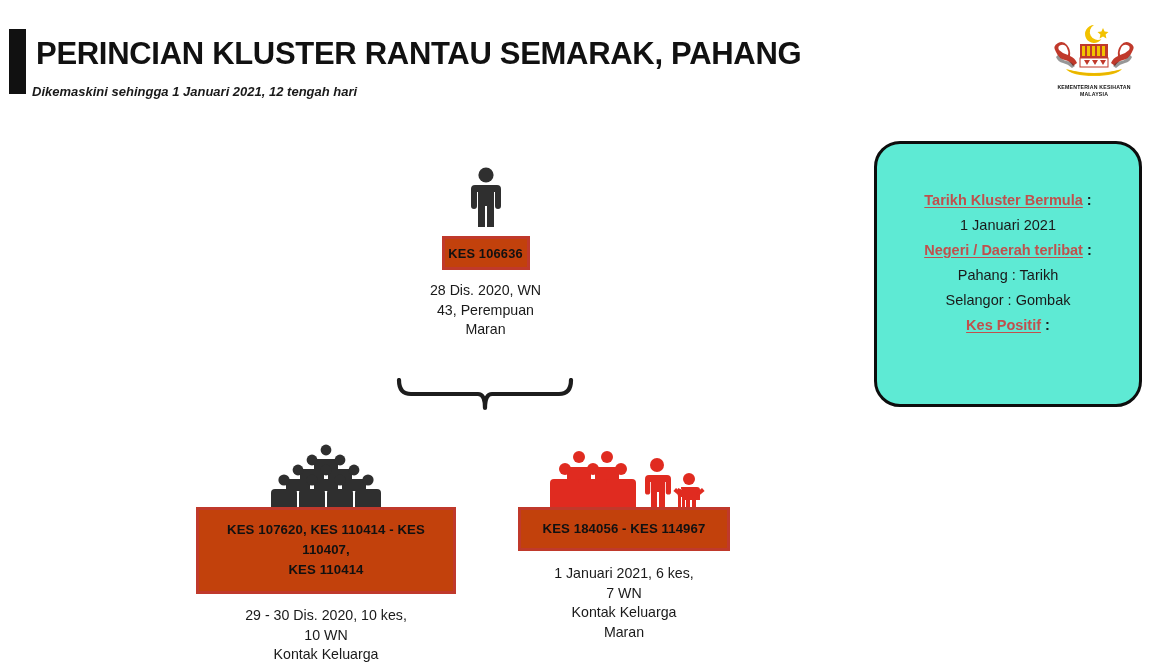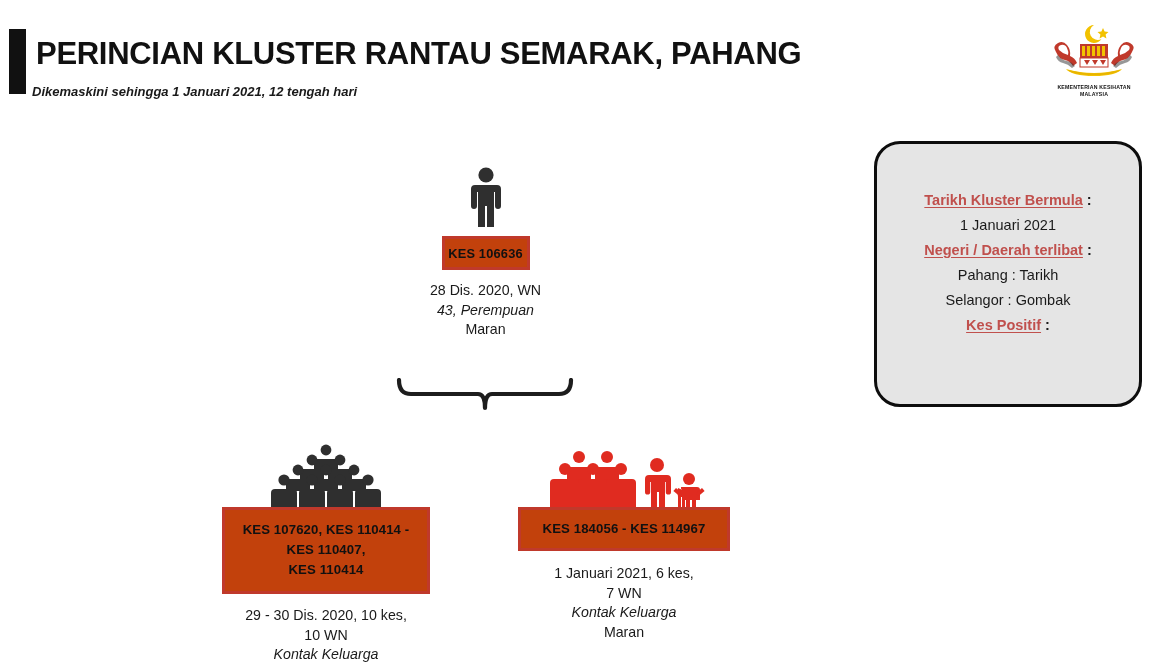--- a/index.html
+++ b/index.html
@@ -59,21 +59,21 @@
     line-height: 1.35;
   }
 
   
   .info-panel {
     position: absolute;
     left: 874px; top: 141px;
     width: 268px; height: 266px;
     border: 3.5px solid #0d0d0d;
     border-radius: 26px;
-    background: #e5e5e5;
+    background: #5eead4;
     box-sizing: border-box;
   }
   .info-inner {
     position: absolute;
     left: 0; right: 0; top: 44px;
     text-align: center;
   }
   .info-line { font-size: 14.5px; line-height: 25px; color: #1a1a1a; white-space: nowrap; }
   .info-line.head { font-weight: 700; }
   .info-line .lbl {
@@ -99,30 +99,30 @@
   .node-top { left: 333px; top: 166px; width: 305px; }
   .node-top .person { height: 62px; }
   .node-top .kesbox {
     margin-top: 8px;
     width: 88px; padding: 7px 0 6px;
     font-size: 12.8px; letter-spacing: 0.2px;
   }
   .node-top .caption { margin-top: 11px; }
   .cap-line { font-size: 14.2px; line-height: 19.5px; color: #1a1a1a; white-space: nowrap; }
   .cap-line.bold { font-weight: 700; font-size: 14.8px; }
-  .cap-line.italic { font-style: italic; }
+  .cap-line.italic { }
 
   
   .brace { position: absolute; left: 395px; top: 378px; width: 180px; height: 50px; }
 
   
   .node-left { left: 150px; top: 443px; width: 352px; }
   .node-left .icons { height: 64px; }
   .node-left .kesbox {
-    width: 208px; padding: 10px 8px 11px;
+    width: 260px; padding: 10px 8px 11px;
     font-size: 13.2px; line-height: 20px; letter-spacing: 0.1px;
   }
   .node-left .caption { margin-top: 12px; }
 
   
   .node-right { left: 500px; top: 443px; width: 248px; }
   .node-right .icons { height: 64px; }
   .node-right .kesbox {
     width: 212px; padding: 11px 6px 12px;
     font-size: 13.2px; letter-spacing: 0.1px;

